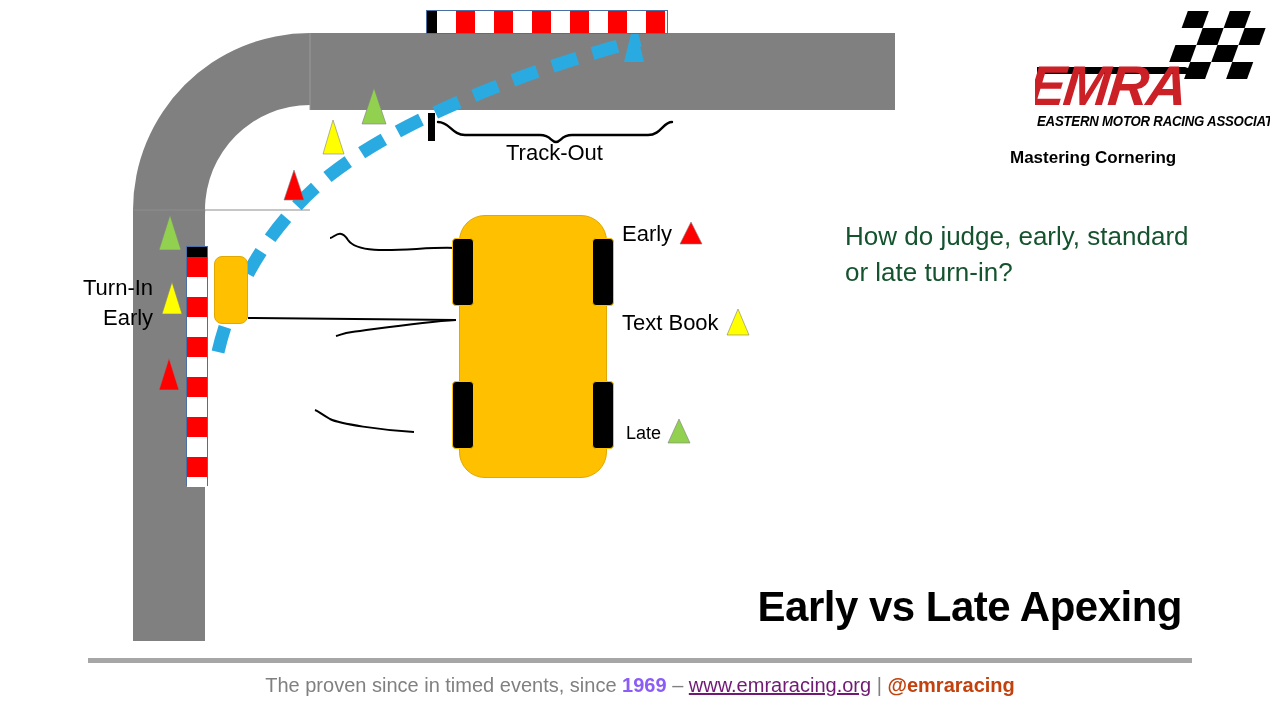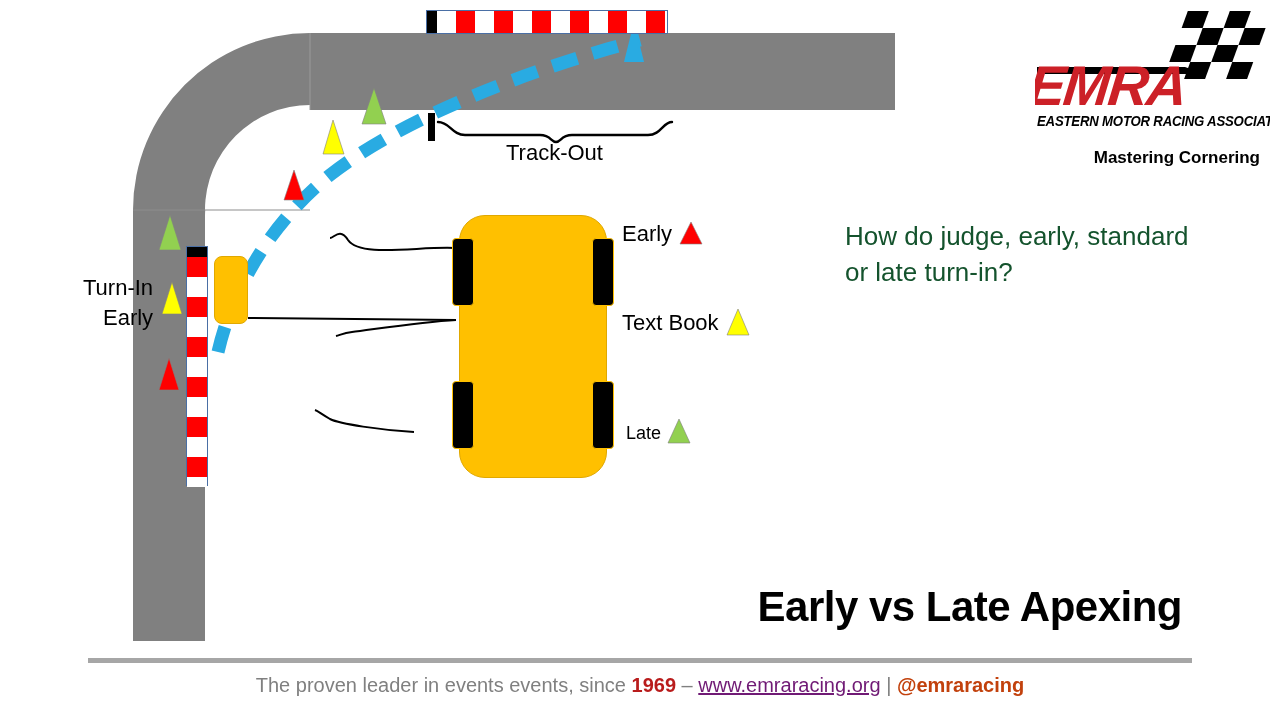--- a/index.html
+++ b/index.html
@@ -76,35 +76,35 @@
     position: absolute; left: 845px; top: 218px; width: 350px;
     font-size: 26px; line-height: 36px; color: #14532d;
   }
   .slide-title {
     position: absolute; left: 620px; top: 583px; width: 562px;
     text-align: right;
     font-size: 42px; font-weight: bold; letter-spacing: -0.5px;
   }
   .sub-title {
     position: absolute; left: 1010px; top: 148px; width: 250px;
-    text-align: right;
+    text-align: left;
     font-size: 17px; font-weight: bold;
   }
 
   
   .footer-rule {
     position: absolute; left: 88px; top: 658px;
     width: 1104px; height: 5px; background: #A6A6A6;
   }
   .footer-text {
     position: absolute; left: 0; top: 674px; width: 1280px;
     text-align: center;
     font-size: 20px; color: #808080;
   }
-  .footer-text b { color: #b91c1c; }
+  .footer-text b { color: #8b5cf6; }
   .footer-text .lnk { color: #701a75; }
   .footer-text .handle { color: #c2410c; font-weight: bold; }
   .footer-text .pipe { color: #808080; }
 
   
   .logo { position: absolute; left: 1035px; top: 5px; width: 235px; height: 130px; }
   .logo svg { display:block; }
 </style>
 </head>
 <body>
@@ -274,16 +274,16 @@
       </g>
 
       <text x="2" y="100" font-family="'Liberation Sans', sans-serif" font-size="56" font-weight="bold" font-style="italic" fill="#CC2027" letter-spacing="-2" transform="skewX(-6)">EMRA</text>
 
       <text x="2" y="121" font-family="'Liberation Sans', sans-serif" font-size="13.2" font-weight="bold" font-style="italic" fill="#000" letter-spacing="-0.2" transform="scale(1,1.08) translate(0,-9)">EASTERN MOTOR RACING ASSOCIATION</text>
     </svg>
   </div>
 
   <div class="footer-rule"></div>
   <div class="footer-text">
-    <span>The proven leader in events events, since </span><b>1969</b><span> – </span><a href="#" class="lnk">www.emraracing.org</a><span class="pipe"> | </span><span class="handle">@emraracing</span>
+    <span>The proven since in timed events, since </span><b>1969</b><span> – </span><a href="#" class="lnk">www.emraracing.org</a><span class="pipe"> | </span><span class="handle">@emraracing</span>
   </div>
 
 </div>
 
 </body></html>

